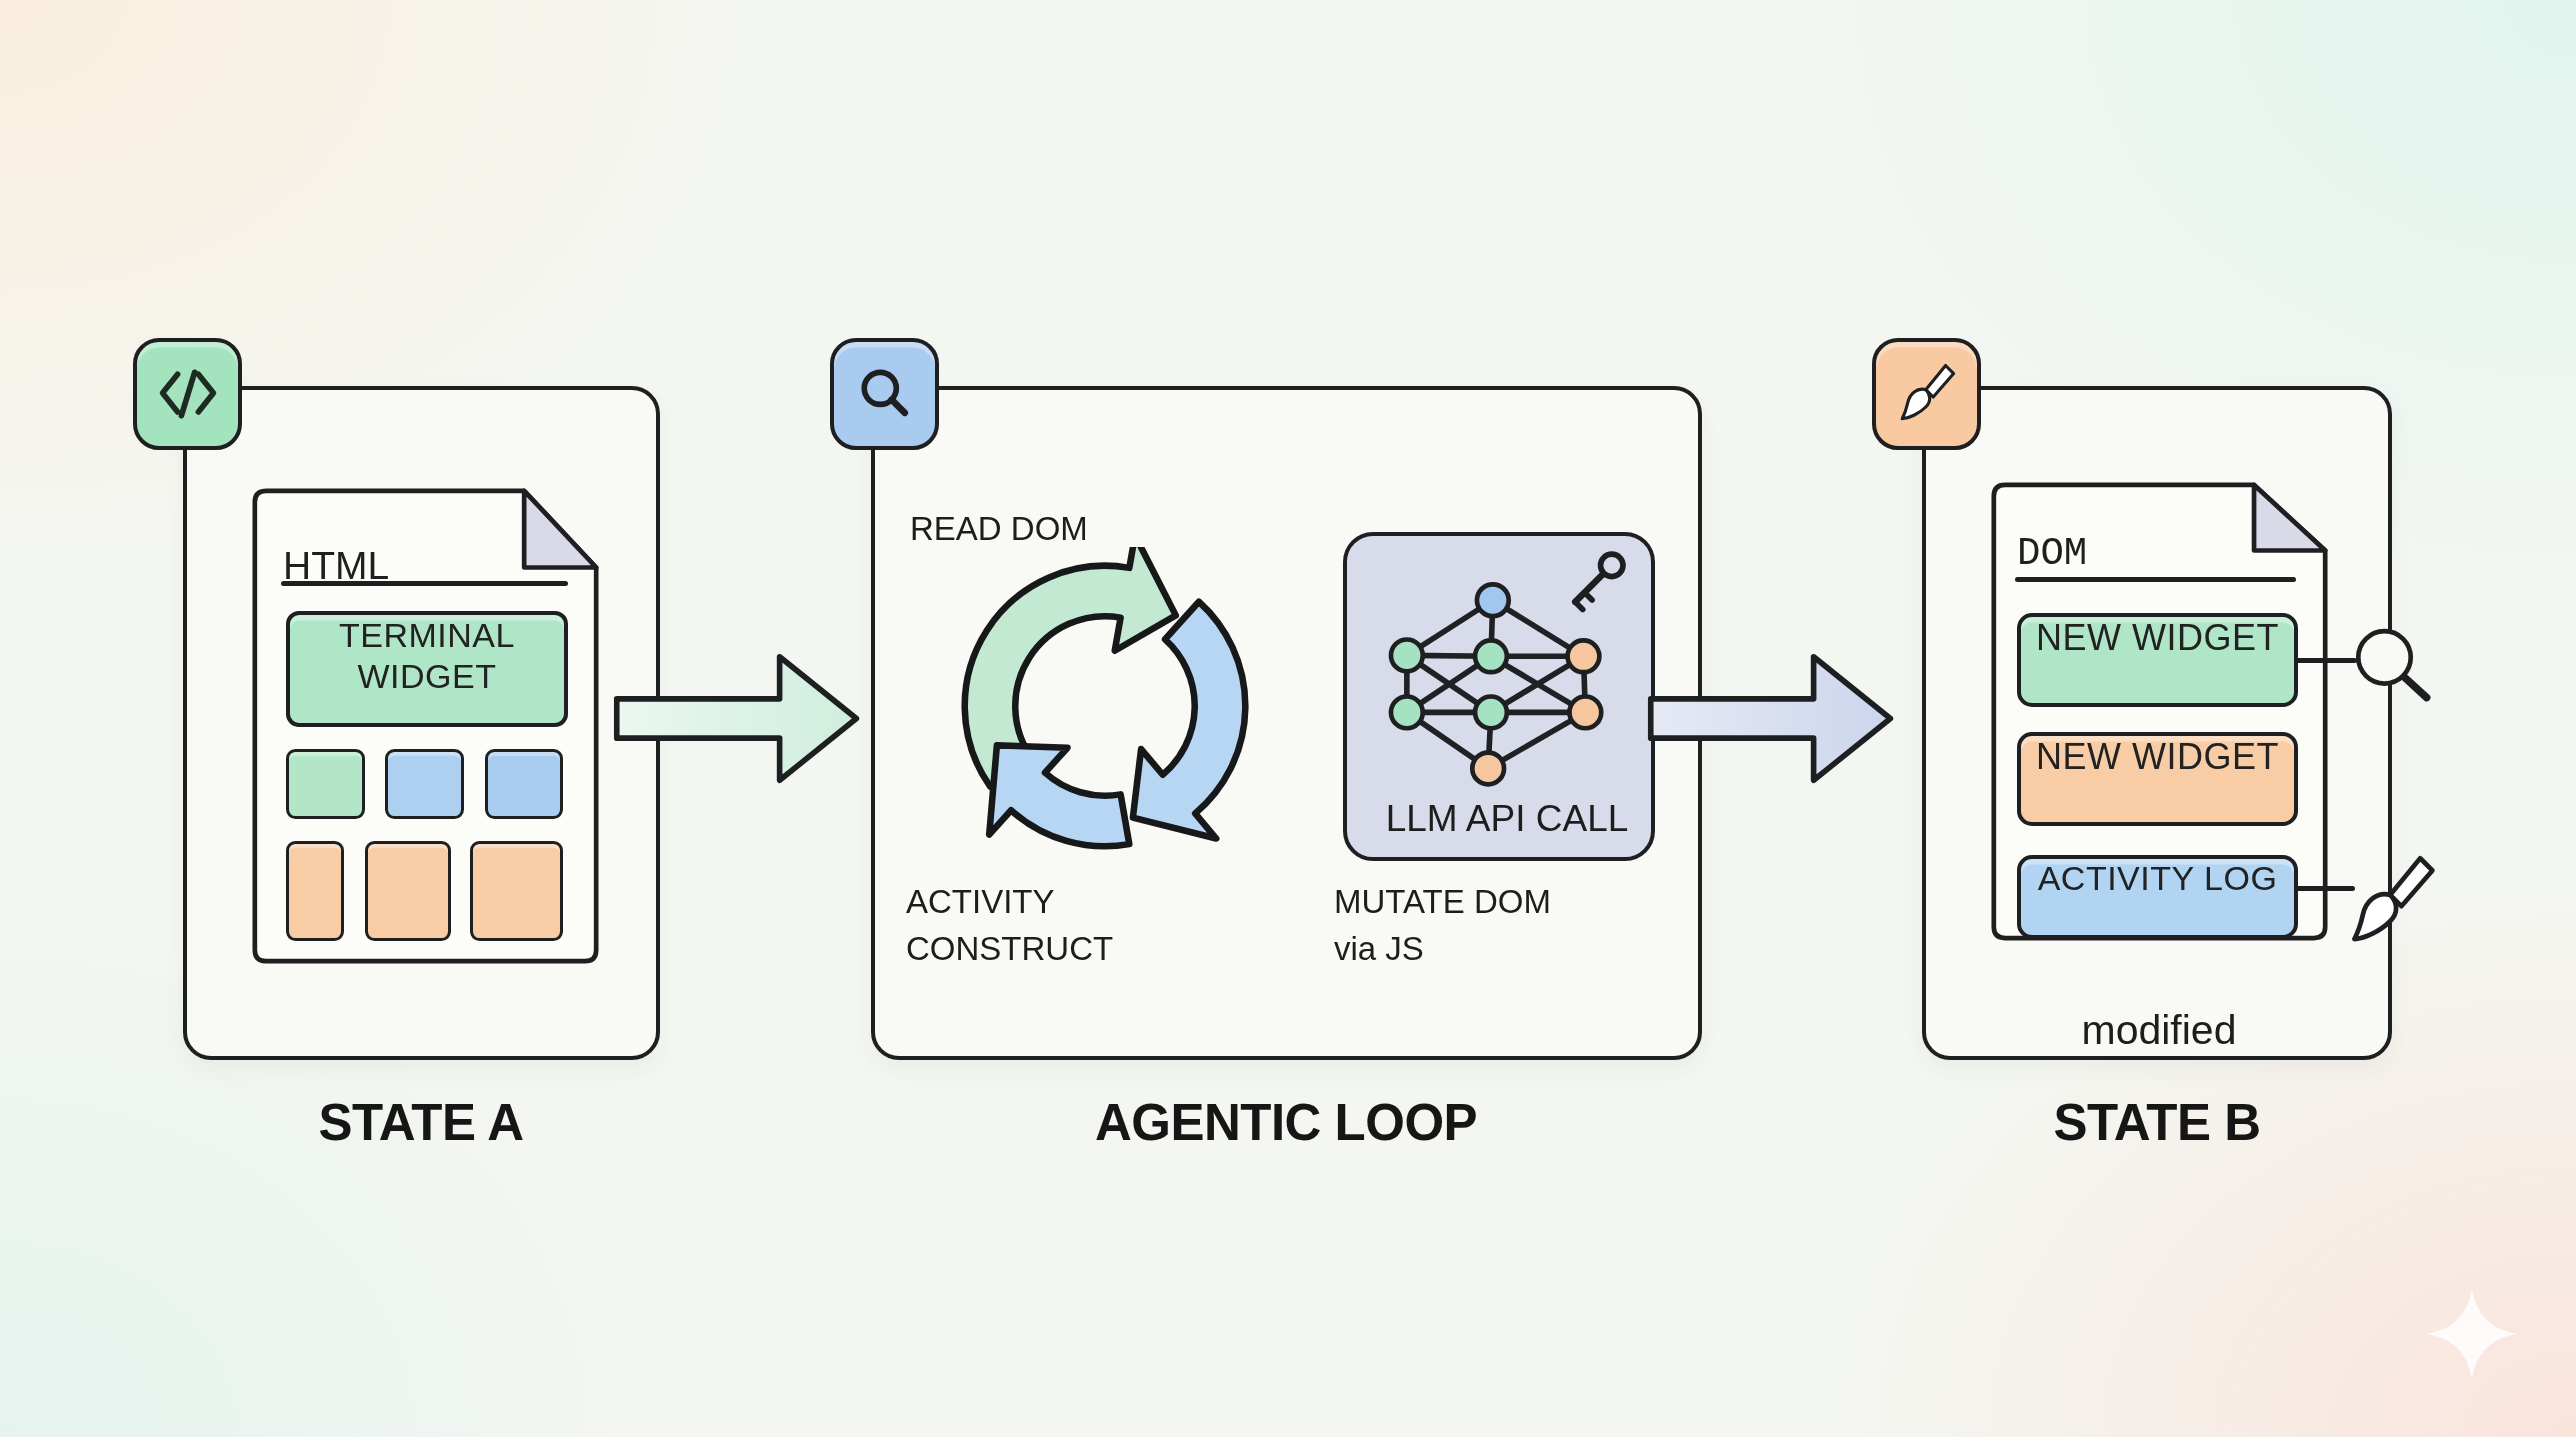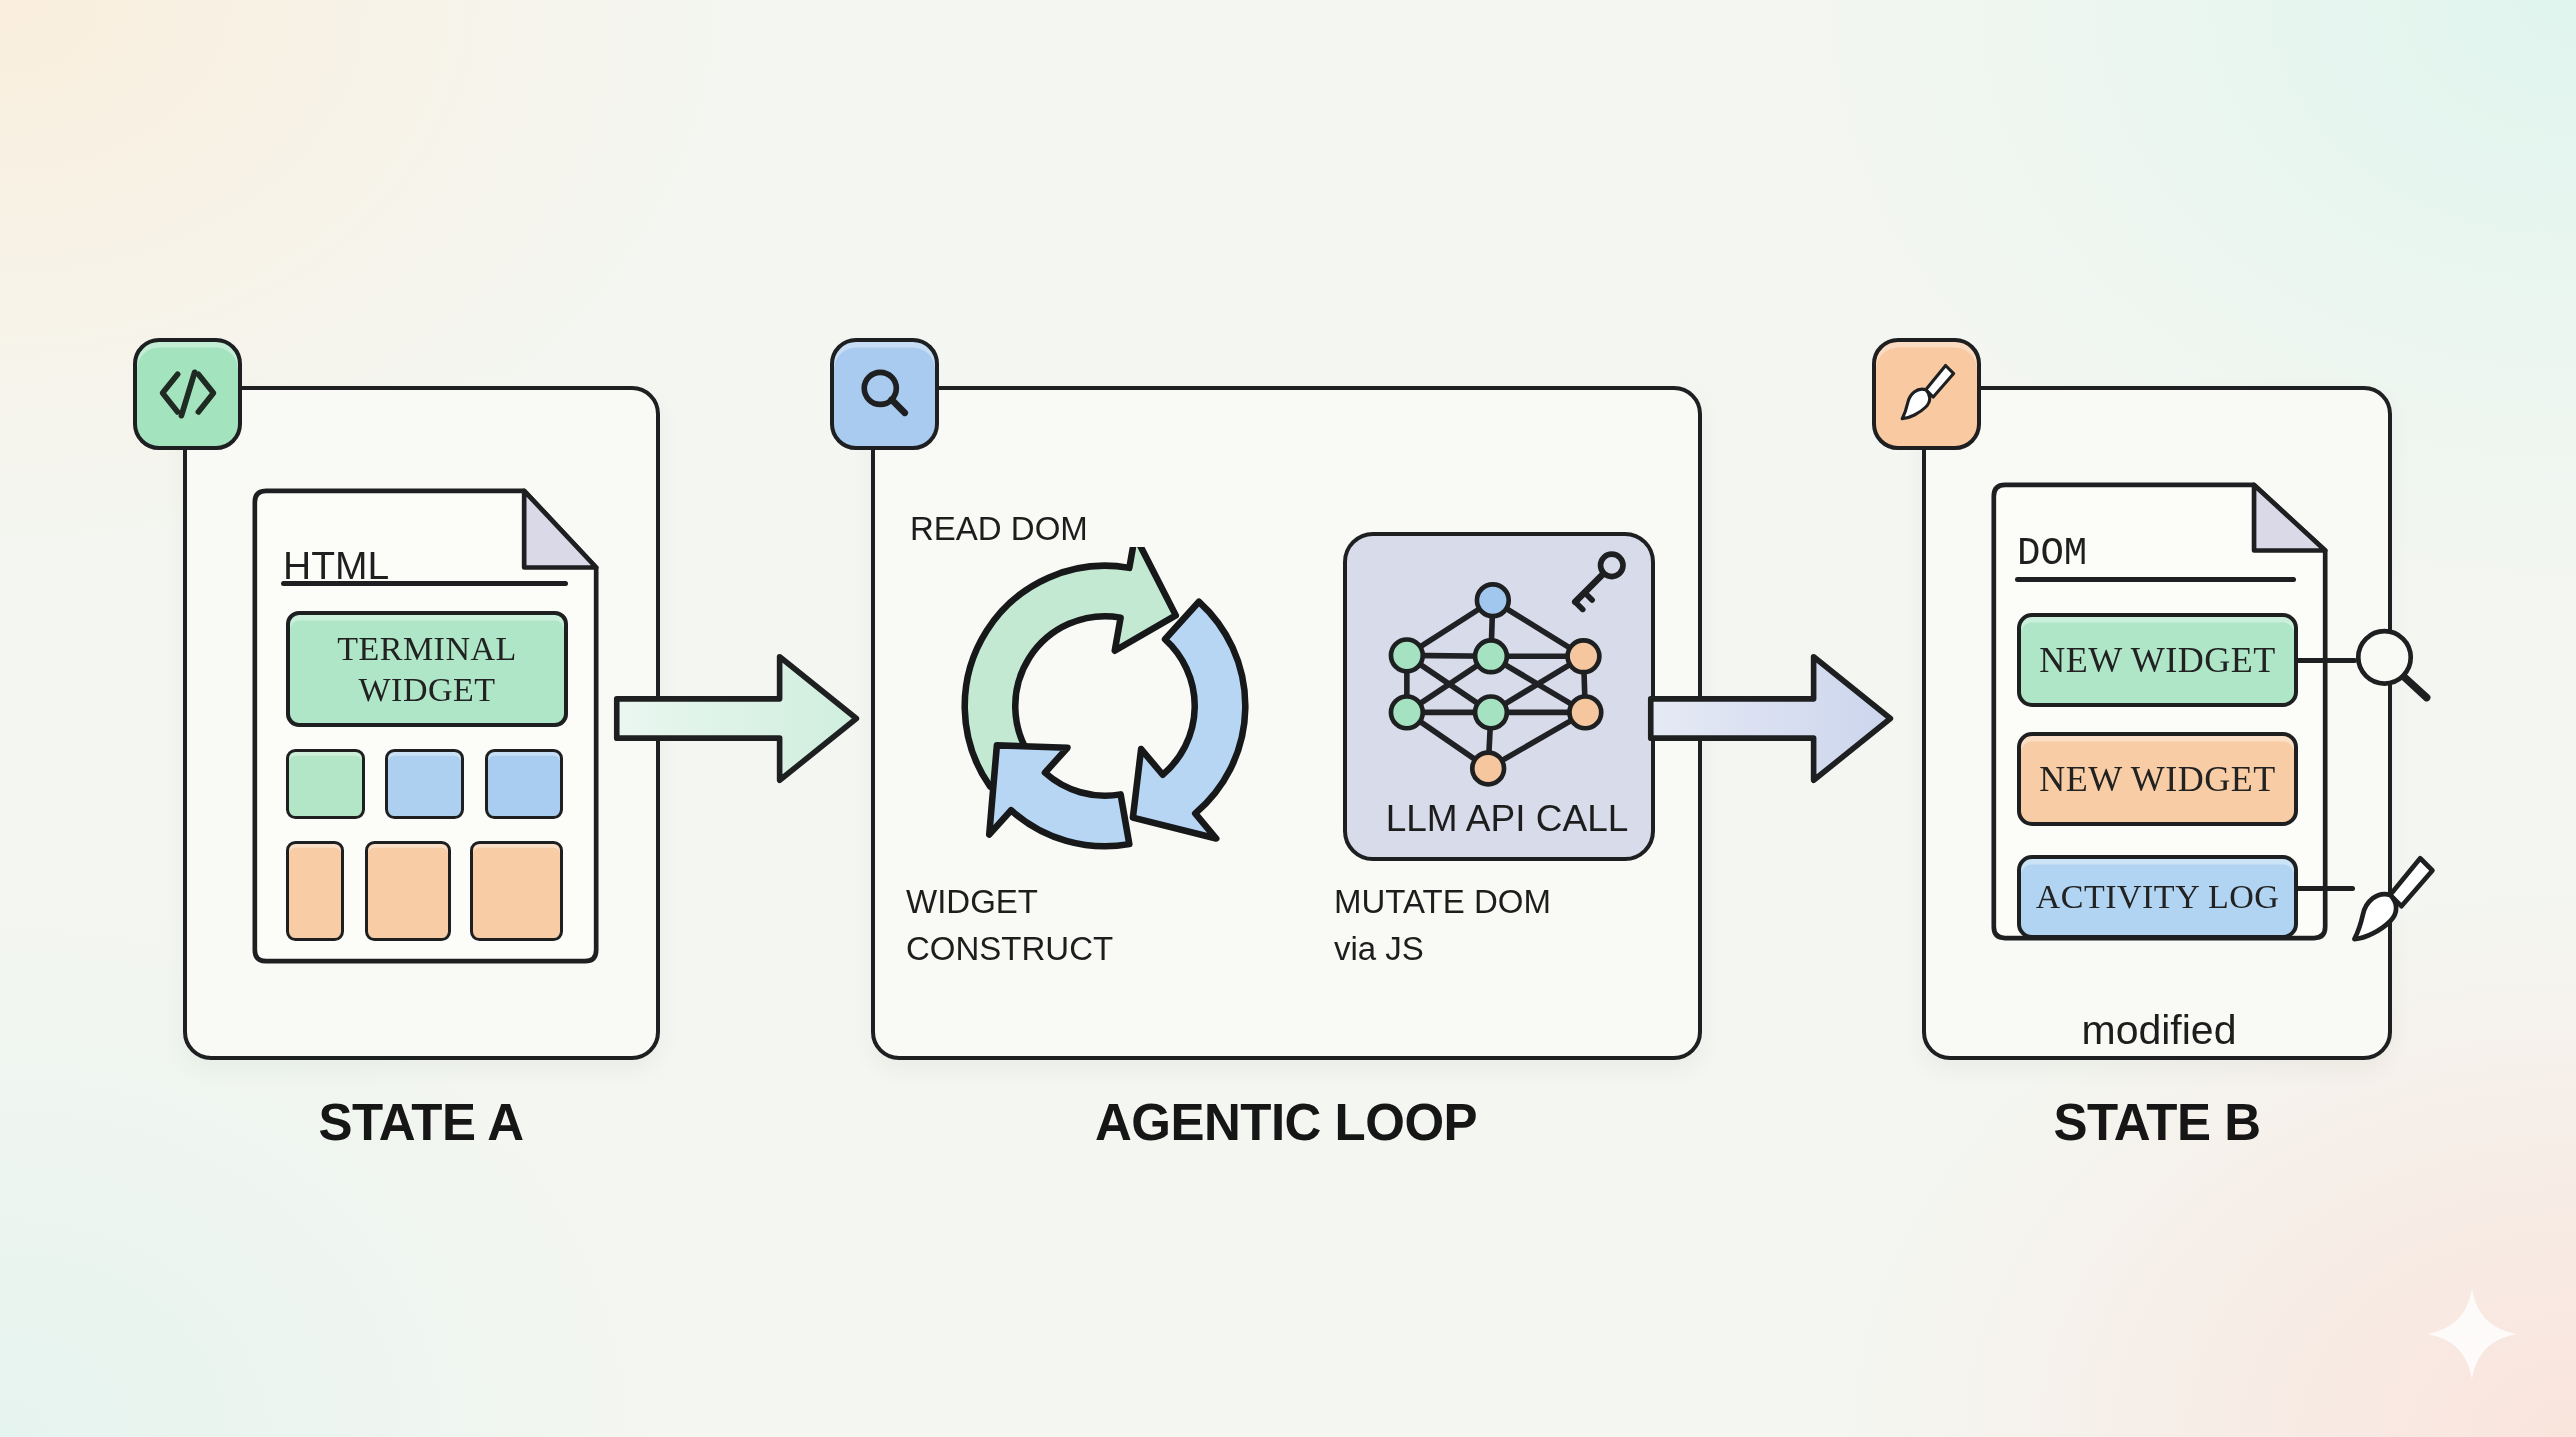--- a/index.html
+++ b/index.html
@@ -27,24 +27,23 @@
     position:absolute;top:338px;width:109px;height:112px;box-sizing:border-box;
     border:4.7px solid #1e1f21;border-radius:26px;z-index:6;
     display:flex;align-items:center;justify-content:center;
     box-shadow:inset 0 5.6px 0 rgba(255,255,255,.35);
   }
   .doc{position:absolute;z-index:2;}
   .doc-title{position:absolute;z-index:3;font-size:39px;color:#1f1f1f;}
   .divider{position:absolute;height:4.7px;background:#1e1f21;z-index:3;border-radius:2.8px;}
   .widget{
     position:absolute;z-index:3;box-sizing:border-box;
-    border:4.7px solid #1e1f21;display:flex;align-items:center;justify-content:center;
+    border:4.7px solid #1e1f21;display:flex;justify-content:center;
     text-align:center;color:#222;letter-spacing:0.5px;
     box-shadow:inset 0 5.6px 0 rgba(255,255,255,.35);
-    font-family:Liberation Serif, serif;
   }
   .sq{position:absolute;z-index:3;box-sizing:border-box;border:3.7px solid #1e1f21;border-radius:9.4px;
       box-shadow:inset 0 3.7px 0 rgba(255,255,255,.35);}
   .step-text{position:absolute;z-index:3;text-align:left;font-size:33px;line-height:47px;color:#1d1d1d;}
   .caption{position:absolute;z-index:3;text-align:center;font-size:41px;line-height:43px;color:#1d1d1d;}
   .section-label{position:absolute;top:1093px;z-index:3;text-align:center;
       font-size:51px;font-weight:700;letter-spacing:-0.5px;color:#161616;}
   .connector{position:absolute;height:4.7px;background:#1e1f21;z-index:5;border-radius:2.8px;}
   svg{display:block;}
 </style>
@@ -116,21 +115,21 @@
 
   <div class="abs" style="left:946px;top:547px;z-index:3;">
     <svg width="318" height="318" viewBox="-170 -170 340 340" stroke="#17181a" stroke-width="7" stroke-linejoin="round">
       <path fill="#c4e9d3" d="M -122.9 86.0 A 150 150 0 0 1 26.0 -147.7 L 32.1 -182.2 L 75.7 -96.9 L 10.4 -59.1 L 16.7 -94.5 A 96 96 0 0 0 -78.6 55.1 Z"></path>
       <path fill="#b6d6f4" d="M 100.4 -111.5 A 150 150 0 0 1 96.4 114.9 L 118.9 141.7 L 29.8 119.3 L 38.6 46.0 L 61.7 73.5 A 96 96 0 0 0 64.2 -71.3 Z"></path>
       <path fill="#b6d6f4" d="M 26.0 147.7 A 150 150 0 0 1 -100.4 111.5 L -123.8 137.5 L -115.6 42.1 L -40.1 44.6 L -64.2 71.3 A 96 96 0 0 0 16.7 94.5 Z"></path>
     </svg>
   </div>
 
   <div class="step-text" style="left:906px;top:878px;width:374px;">
-    <div>WIDGET</div>
+    <div>ACTIVITY</div>
     <div>CONSTRUCT</div>
   </div>
 
   <div class="abs" style="left:1343px;top:532px;width:312px;height:329px;box-sizing:border-box;background:#d8dbe9;border:4.7px solid #1e1f21;border-radius:30px;z-index:3;"></div>
 
   <div class="abs" style="left:1362px;top:558px;z-index:4;">
     <svg width="271" height="234" viewBox="0 0 290 250">
       <g stroke="#202124" stroke-width="6">
         <line x1="140" y1="45" x2="48" y2="104"></line>
           <line x1="140" y1="45" x2="138" y2="105"></line>

